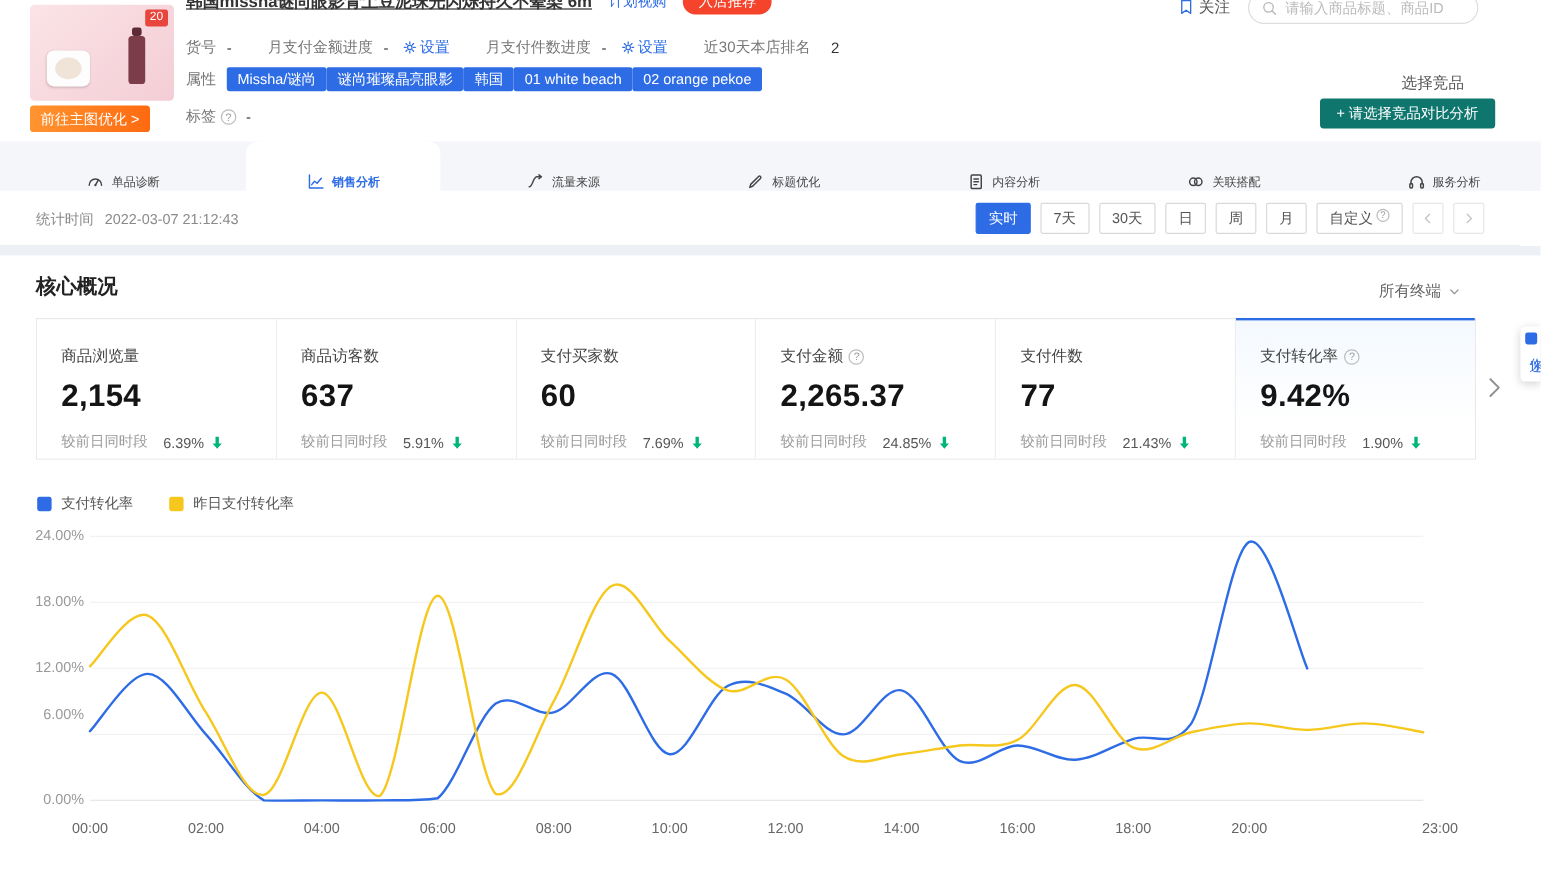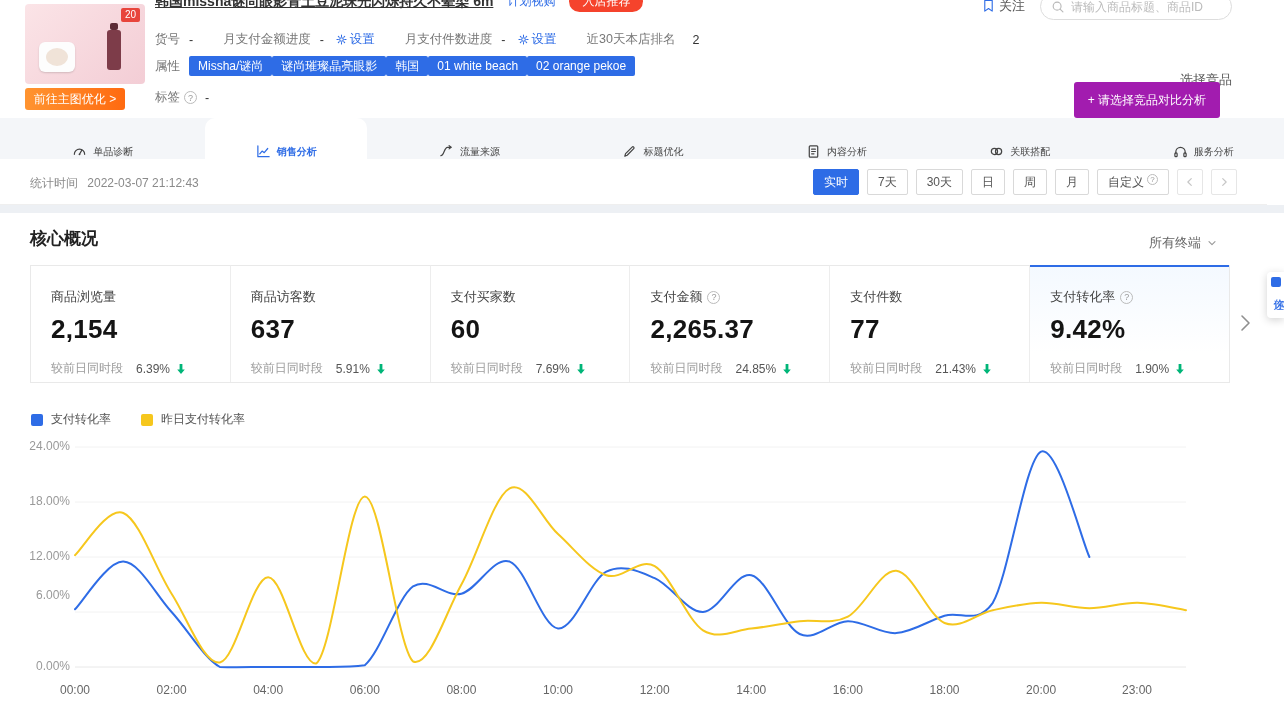--- a/index.html
+++ b/index.html
@@ -35,22 +35,22 @@
   .row3 { top: 89px; }
   .field { display: inline-flex; align-items: center; margin-right: 30px; }
   .lab { color: #777; margin-right: 9px; }
   .val { color: #333; }
   .set-link { color: #2e6ce6; margin-left: 12px; display: inline-flex; align-items: center; gap: 3px; cursor: pointer; text-decoration: none; }
   .rank-val { color: #333; margin-left: 8px; }
   .attr-pill { background: #2e6ce6; color: #fff; font-size: 12px; line-height: 20px; padding: 0 9px; border-radius: 2px; margin-right: 0; cursor: pointer; }
   .info-i { display: inline-flex; align-items: center; justify-content: center; width: 13px; height: 13px; border: 1px solid #bbb;
     border-radius: 50%; color: #999; font-size: 9px; margin: 0 8px 0 2px; }
   .info-i.small { width: 11px; height: 11px; font-size: 8px; margin: 0 0 6px 2px; }
-  .select-competitor { position: absolute; right: 52px; top: 60px; font-size: 13px; color: #555; cursor: pointer; margin-top: 11px; }
-  .compare-btn { position: absolute; right: 64px; top: 82px; height: 36px; padding: 0 14px; background: #a21caf; color: #fff;
+  .select-competitor { position: absolute; right: 64px; top: 60px; font-size: 13px; color: #555; cursor: pointer; }
+  .compare-btn { position: absolute; right: 38px; top: 82px; height: 25px; padding: 0 14px; background: #0f766e; color: #fff;
     font-size: 12px; border: none; border-radius: 3px; display: flex; align-items: center; cursor: pointer; font-family: inherit; }
 
   
   .tabbar { position: absolute; left: 0; top: 118px; width: 1284px; height: 41px; background: #f4f6f9; display: flex; }
   .tab { flex: 1; display: flex; align-items: flex-end; justify-content: center; gap: 6px; font-size: 10px; color: #444; cursor: pointer; margin-left: 22px; }
   .tab.active { background: #fff; color: #2e6ce6; border-radius: 10px 10px 0 0; font-weight: bold; }
   .tab-icon { width: 15px; height: 15px; stroke: currentColor; fill: none; stroke-width: 1.3; stroke-linecap: round; stroke-linejoin: round; }
 
   
   .statsbar { position: absolute; left: 0; top: 159px; width: 1267px; height: 46px; background: #fff; border-bottom: 1px solid #efefef; }
@@ -387,21 +387,21 @@
         <div class="xtick" style="left: 171.609px;">02:00</div>
         <div class="xtick" style="left: 268.217px;">04:00</div>
         <div class="xtick" style="left: 364.826px;">06:00</div>
         <div class="xtick" style="left: 461.435px;">08:00</div>
         <div class="xtick" style="left: 558.043px;">10:00</div>
         <div class="xtick" style="left: 654.652px;">12:00</div>
         <div class="xtick" style="left: 751.261px;">14:00</div>
         <div class="xtick" style="left: 847.87px;">16:00</div>
         <div class="xtick" style="left: 944.478px;">18:00</div>
         <div class="xtick" style="left: 1041.09px;">20:00</div>
-        <div class="xtick" style="left: 1137px; text-align: center;">23:00</div>
+        <div class="xtick" style="left: 1200px; text-align: center;">23:00</div>
       </div>
   </div>
 
   <div class="floating-tab">
     <div class="floating-icon"></div>
     <div class="floating-label">迷你</div>
   </div>
 
 </div>
 

